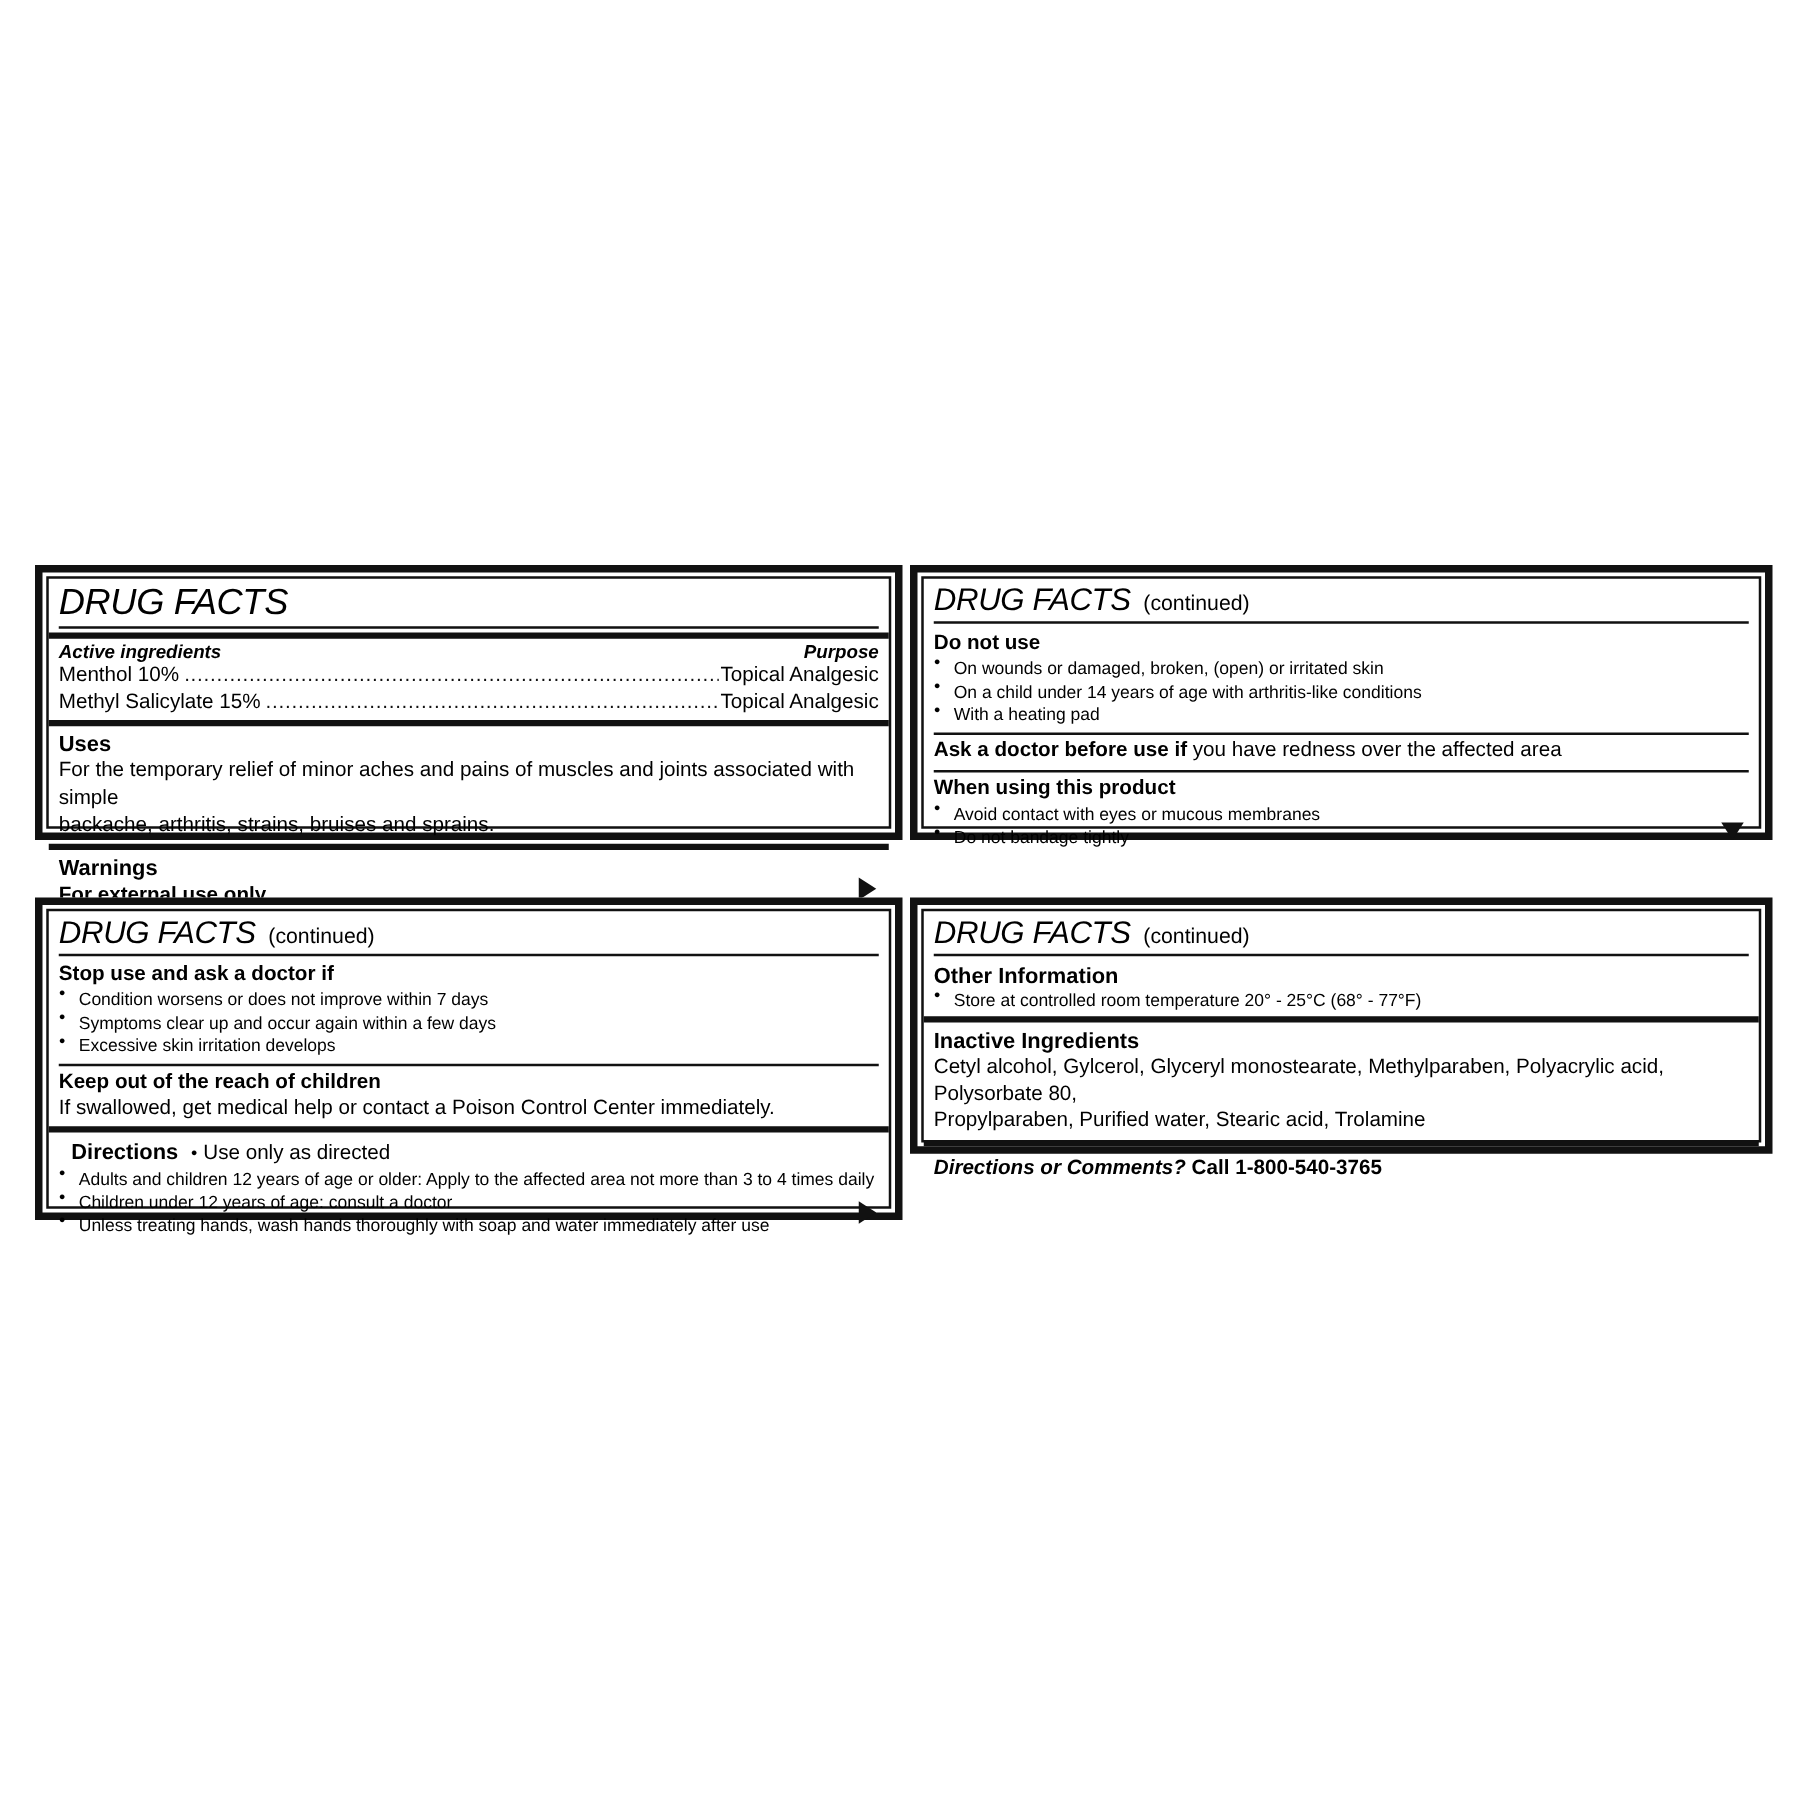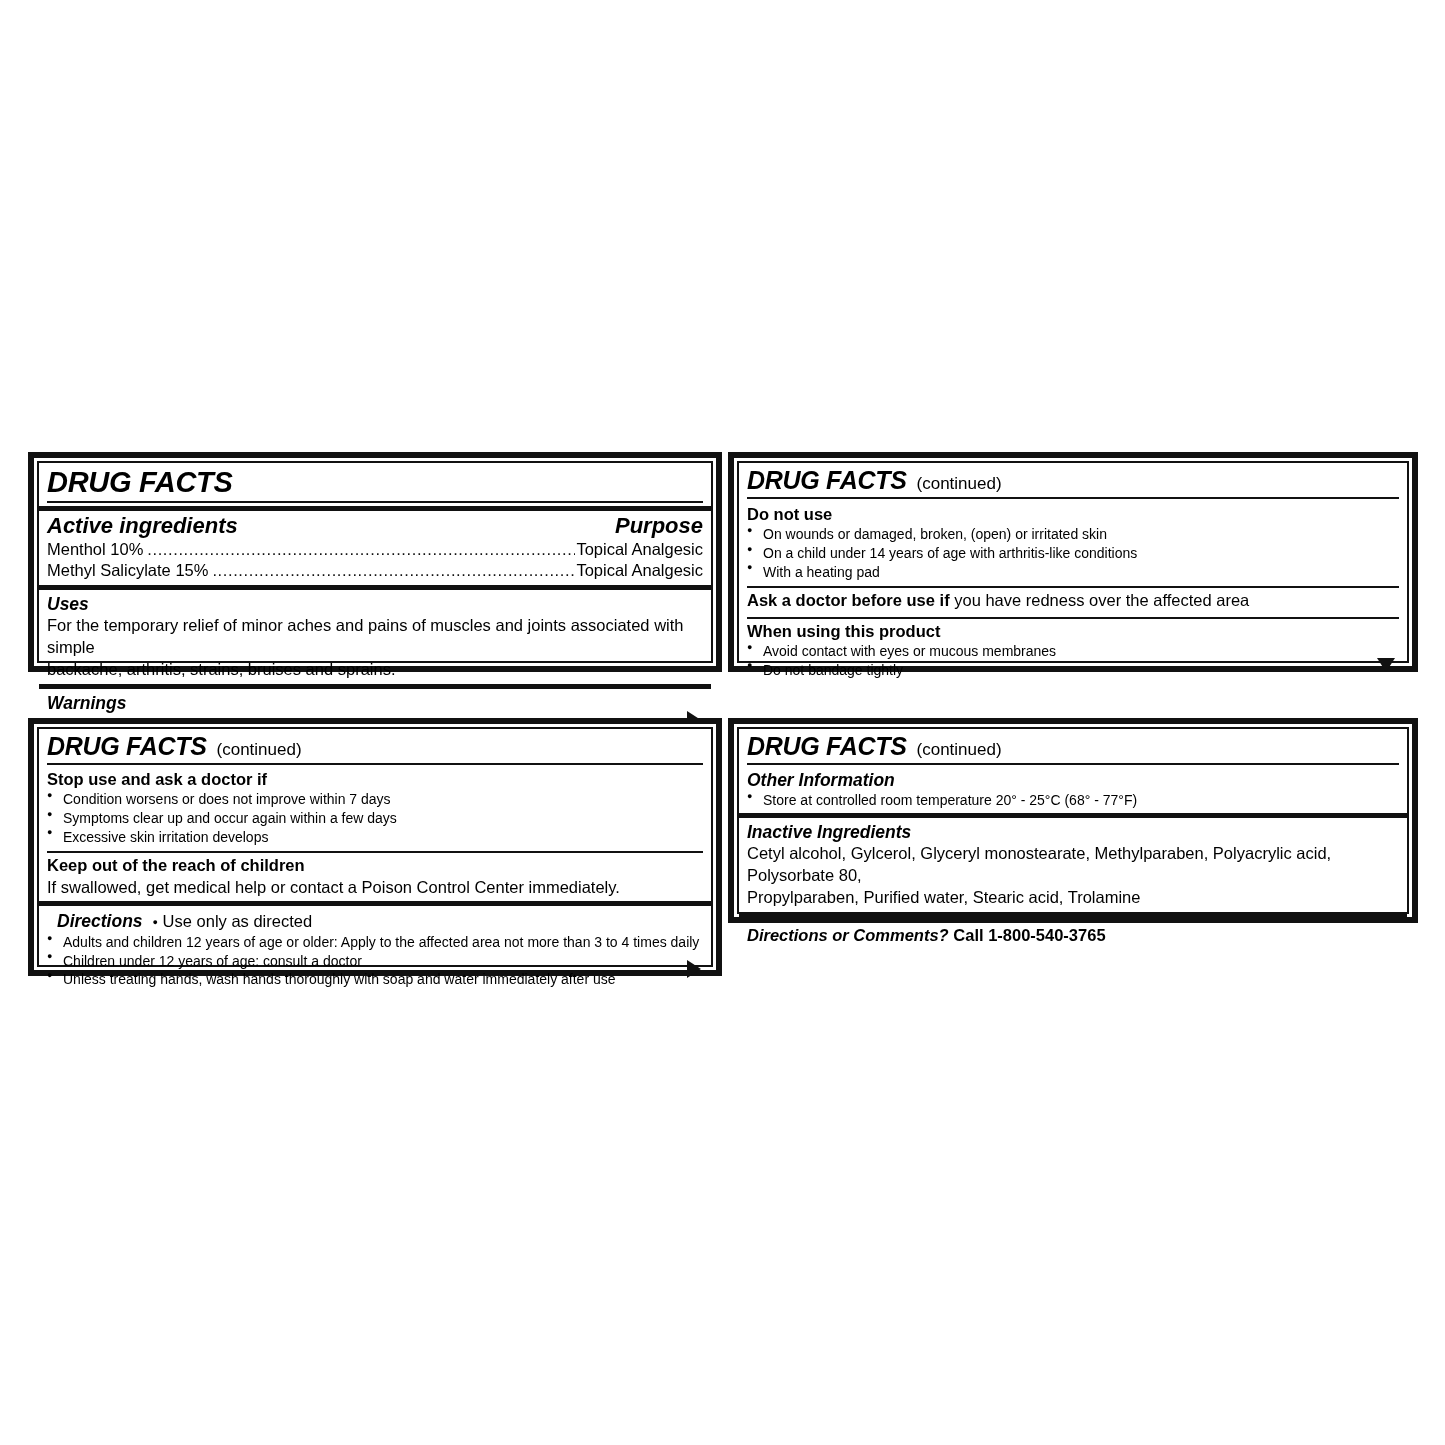--- a/index.html
+++ b/index.html
@@ -49,21 +49,21 @@
 
   
   .df-title-row {
     padding: 4px 8px 1px 8px;
     display: flex;
     align-items: baseline;
     gap: 10px;
   }
   .df-title {
     font-style: italic;
-    font-weight: bold;
+    font-weight: normal;
     font-size: 29px;
     letter-spacing: -0.3px;
     line-height: 1.06;
     white-space: nowrap;
   }
   .df-title.small { font-size: 25px; }
   .df-cont {
     font-size: 17px;
     font-style: normal;
     font-weight: normal;
@@ -81,21 +81,20 @@
   }
 
   
   .sect {
     padding: 3px 8px 4px 8px;
     position: relative;
   }
   .sect-tight { padding: 2px 8px 3px 8px; }
 
   .hd-italic {
-    font-style: italic;
     font-weight: bold;
     font-size: 17.5px;
     line-height: 1.28;
   }
   .hd-bold {
     font-weight: bold;
     font-size: 16.5px;
     line-height: 1.3;
   }
   .hd-inline {
@@ -135,21 +134,21 @@
   
   .ai-head {
     display: flex;
     justify-content: space-between;
     align-items: baseline;
   }
   .ai-head .left,
   .ai-head .right {
     font-style: italic;
     font-weight: bold;
-    font-size: 22px;
+    font-size: 15px;
   }
   .ai-row {
     display: flex;
     align-items: baseline;
     font-size: 16.5px;
     line-height: 1.3;
     width: 100%;
   }
   .ai-row .name { white-space: nowrap; }
   .ai-row .leader {

